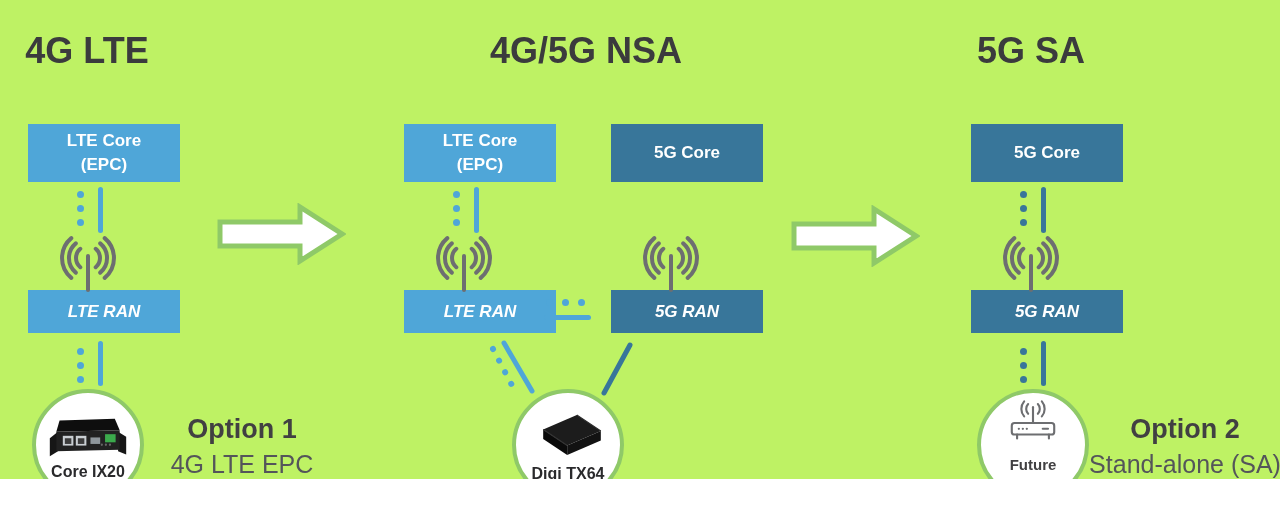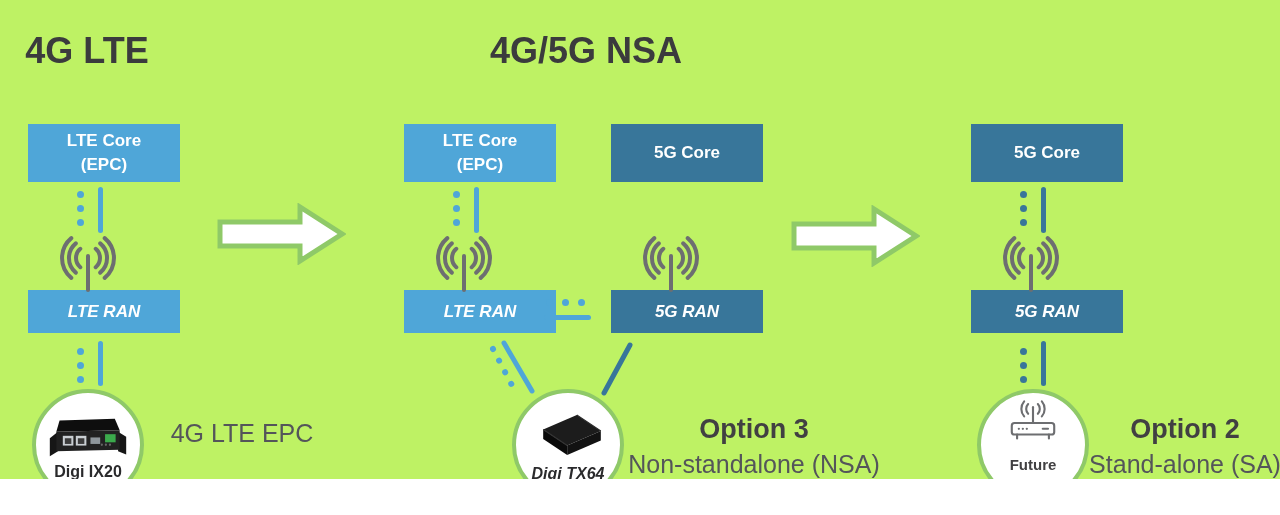--- a/index.html
+++ b/index.html
@@ -43,39 +43,40 @@
   #arrow-1{left:216px;top:203px;}
   #arrow-2{left:790px;top:205px;}
 
   .diag{position:absolute;left:480px;top:336px;width:160px;height:62px;}
 
   .circle{position:absolute;width:112px;height:112px;box-sizing:border-box;
           border:4px solid #8FC968;border-radius:50%;background:#fff;
           display:flex;flex-direction:column;align-items:center;justify-content:center;
           text-align:center;}
   #circle-ix20{left:32px;top:389px;}
-  #circle-tx64{left:512px;top:389px;font-style:italic;}
+  #circle-tx64{left:512px;top:389px;}
   #circle-router{left:977px;top:389px;}
   .device-label{font-size:16px;font-weight:700;color:#2A2A2C;margin-top:2px;}
   .router-label{font-size:15px;font-weight:700;color:#414042;line-height:1.45;margin-top:11px;}
 
   .option{position:absolute;top:414px;width:260px;text-align:center;}
   .option-title{font-size:27px;font-weight:700;color:#414042;}
   .option-sub{font-size:25px;color:#54555A;margin-top:5px;}
   #option-1{left:112px;}
   #option-3{left:624px;}
   #option-2{left:1055px;}
 </style>
 </head>
 <body>
 
 <div class="stage">
 
   <div class="col-title" id="title-lte">4G LTE</div>
   <div class="col-title" id="title-nsa">4G/5G NSA</div>
+  <div class="col-title" id="title-sa">5G SA</div>
 
   <div class="box light core" id="box-lte-core">
     <span>LTE Core</span>
     <span>(EPC)</span>
   </div>
   <div class="box light ran" id="box-lte-ran">
     <span>LTE RAN</span>
   </div>
 
   <div class="box light core" id="box-nsa-lte-core">
@@ -208,21 +209,21 @@
       <rect x="24" y="33" width="13" height="12" fill="#c9ced2"></rect>
         <rect x="26.5" y="36" width="8" height="7" fill="#3b3b3b"></rect>
       <rect x="40" y="33" width="13" height="12" fill="#c9ced2"></rect>
         <rect x="42.5" y="36" width="8" height="7" fill="#3b3b3b"></rect>
       <rect x="58" y="35" width="12" height="8" fill="#8e969b"></rect>
       <rect x="76" y="31" width="13" height="10" fill="#3BAA4C"></rect>
       <circle cx="72" cy="44" r="1.4" fill="#666"></circle>
         <circle cx="77" cy="44" r="1.4" fill="#666"></circle>
         <circle cx="82" cy="44" r="1.4" fill="#666"></circle>
     </svg>
-    <div class="device-label">Digi IX20</div>
+    <div class="device-label">Core IX20</div>
   </div>
 
   <div class="circle" id="circle-tx64">
     <svg width="94" height="56" viewBox="0 0 110 70">
       <polygon points="24,28 66,10 96,30 54,48" fill="#1c1c1c"></polygon>
       <polygon points="24,28 54,48 54,60 24,40" fill="#0a0a0a"></polygon>
       <polygon points="54,48 96,30 96,42 54,60" fill="#121212"></polygon>
       <line x1="24" y1="28" x2="54" y2="48" stroke="#333" stroke-width="1.5"></line>
       <line x1="66" y1="10" x2="96" y2="30" stroke="#2c2c2c" stroke-width="1.5"></line>
     </svg>
@@ -246,24 +247,21 @@
         <circle cx="20.5" cy="40.5" r="1.3" fill="#6D6E71"></circle>
         <circle cx="25" cy="40.5" r="1.3" fill="#6D6E71"></circle>
     </svg>
     <div class="router-label">
       <div>Future</div>
       <div>Option</div>
     </div>
   </div>
 
   <div class="option" id="option-1">
+    <div class="option-title">Option 1</div>
     <div class="option-sub">4G LTE EPC</div>
-  </div>
-  <div class="option" id="option-3">
-    <div class="option-title">Option 3</div>
-    <div class="option-sub">Non-standalone (NSA)</div>
   </div>
   <div class="option" id="option-2">
     <div class="option-title">Option 2</div>
     <div class="option-sub">Stand-alone (SA)</div>
   </div>
 
 </div>
 
 </body></html>

